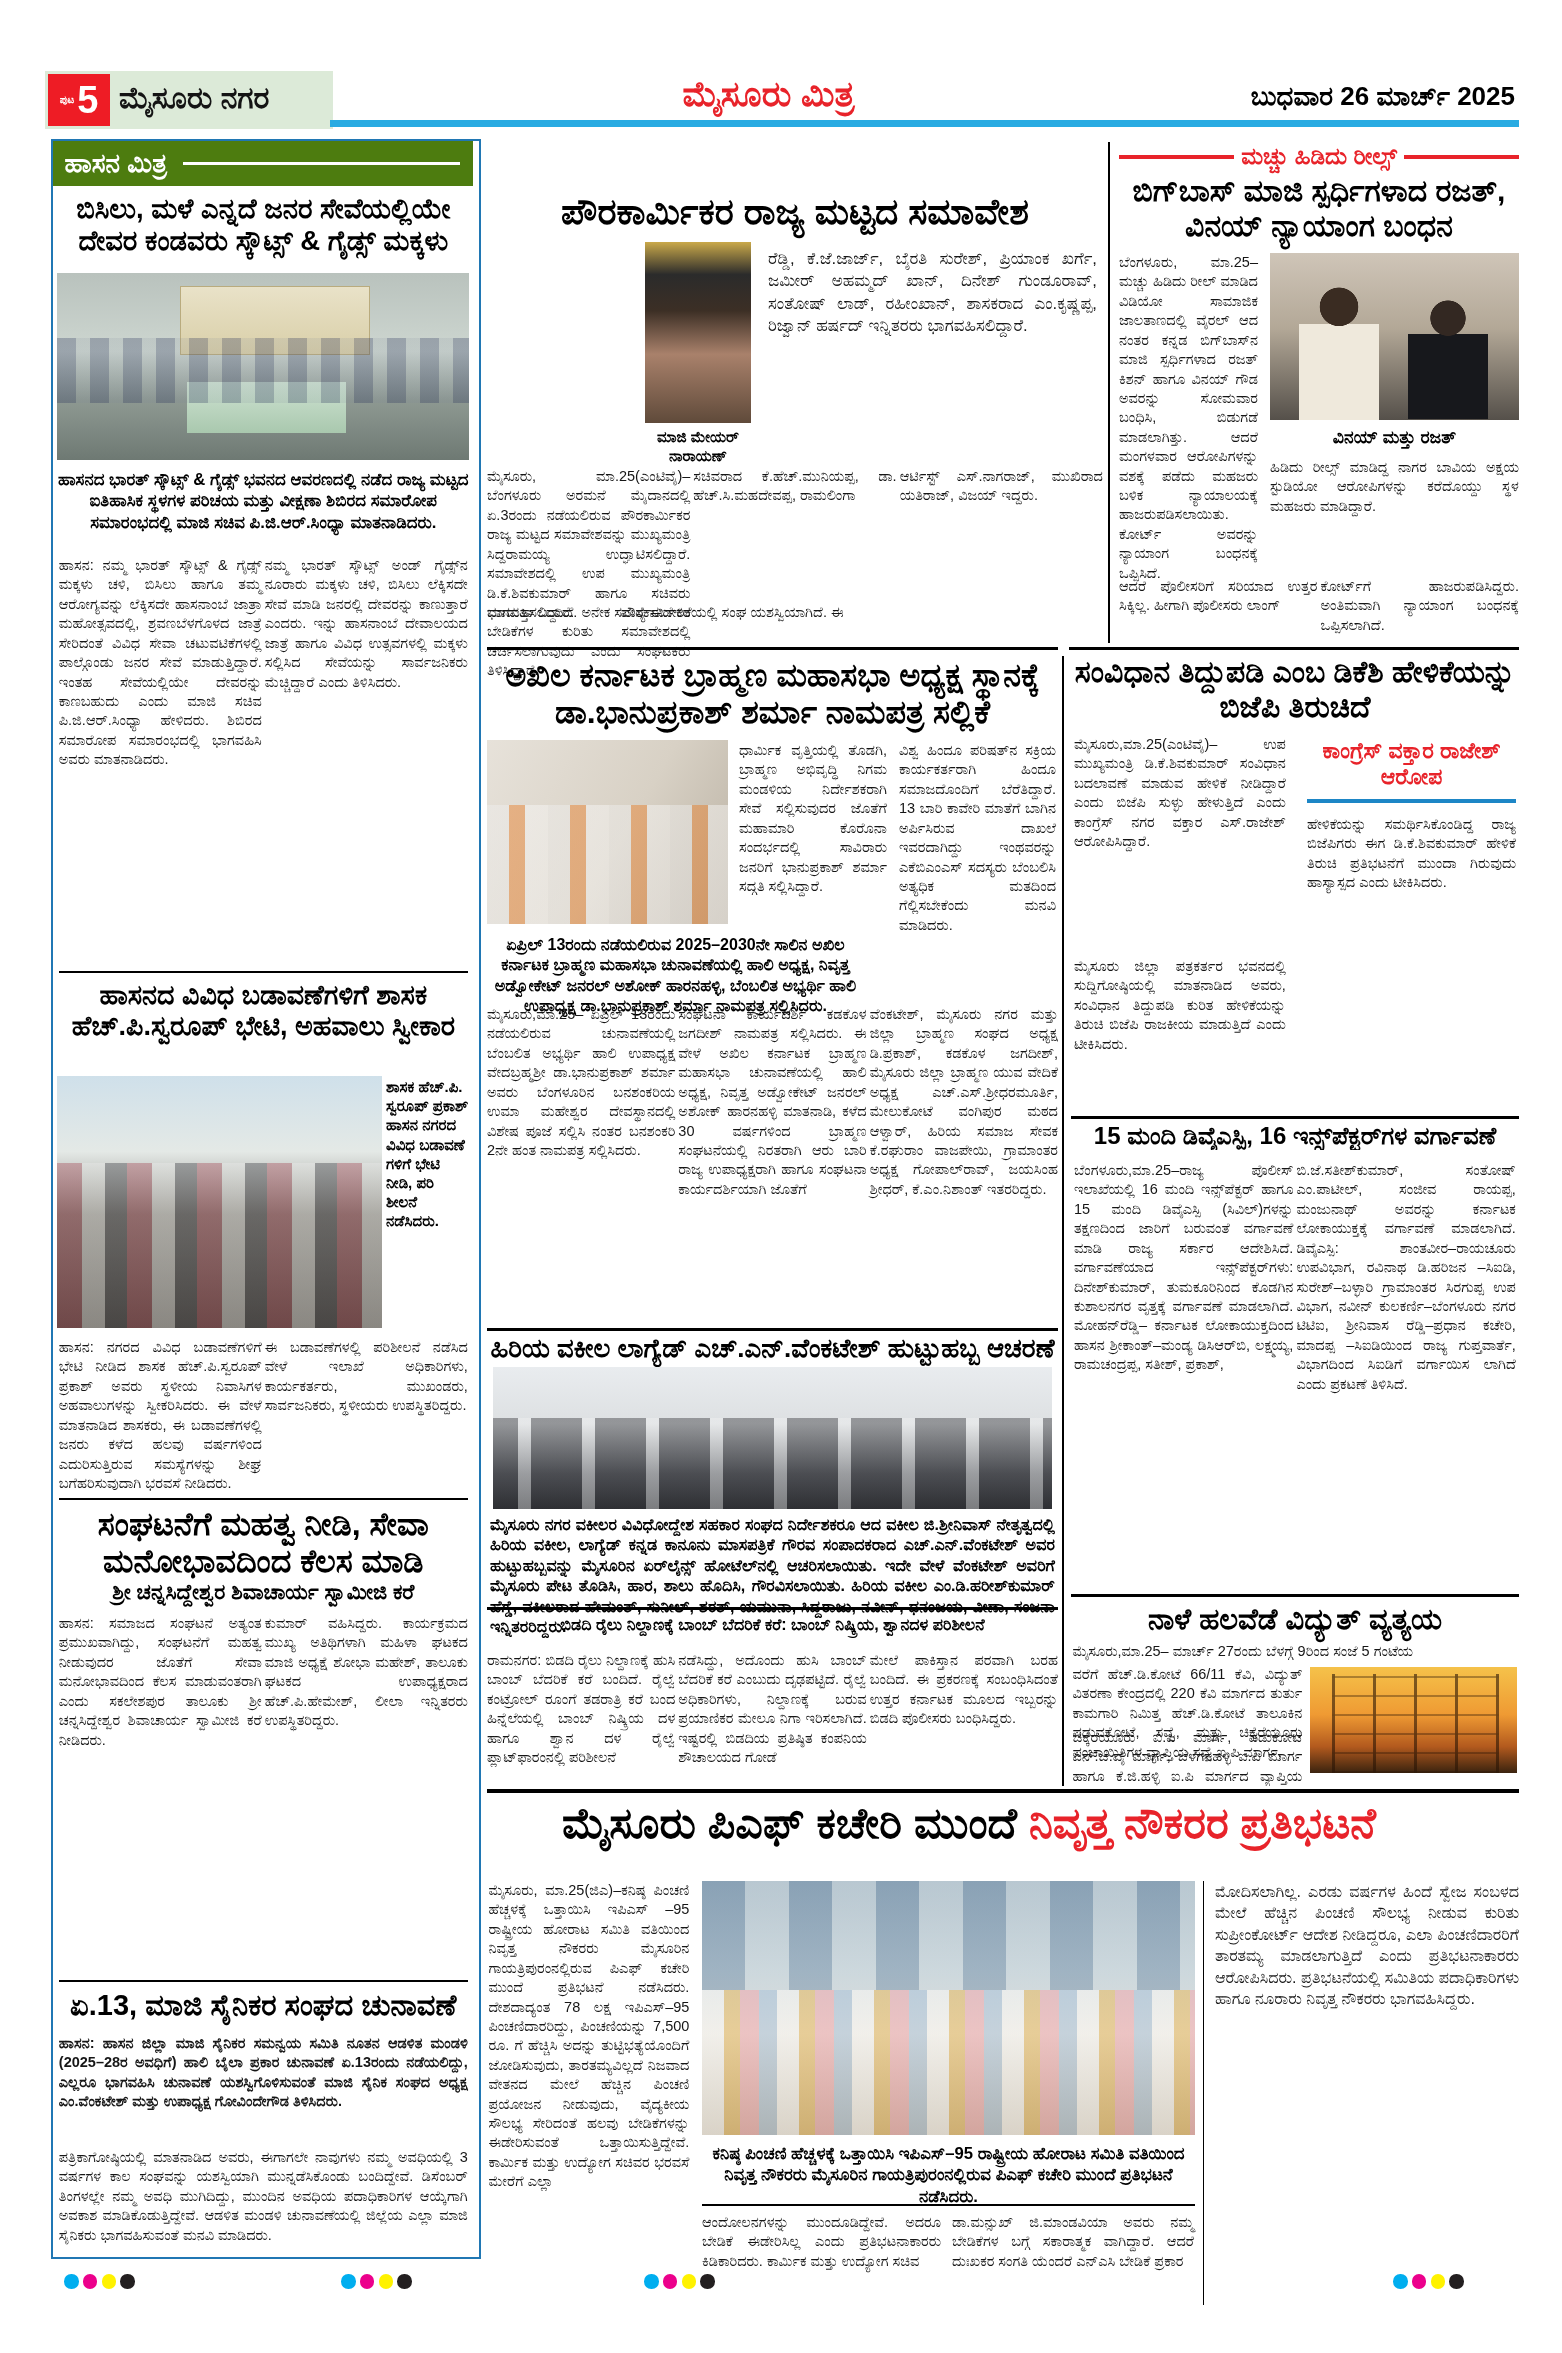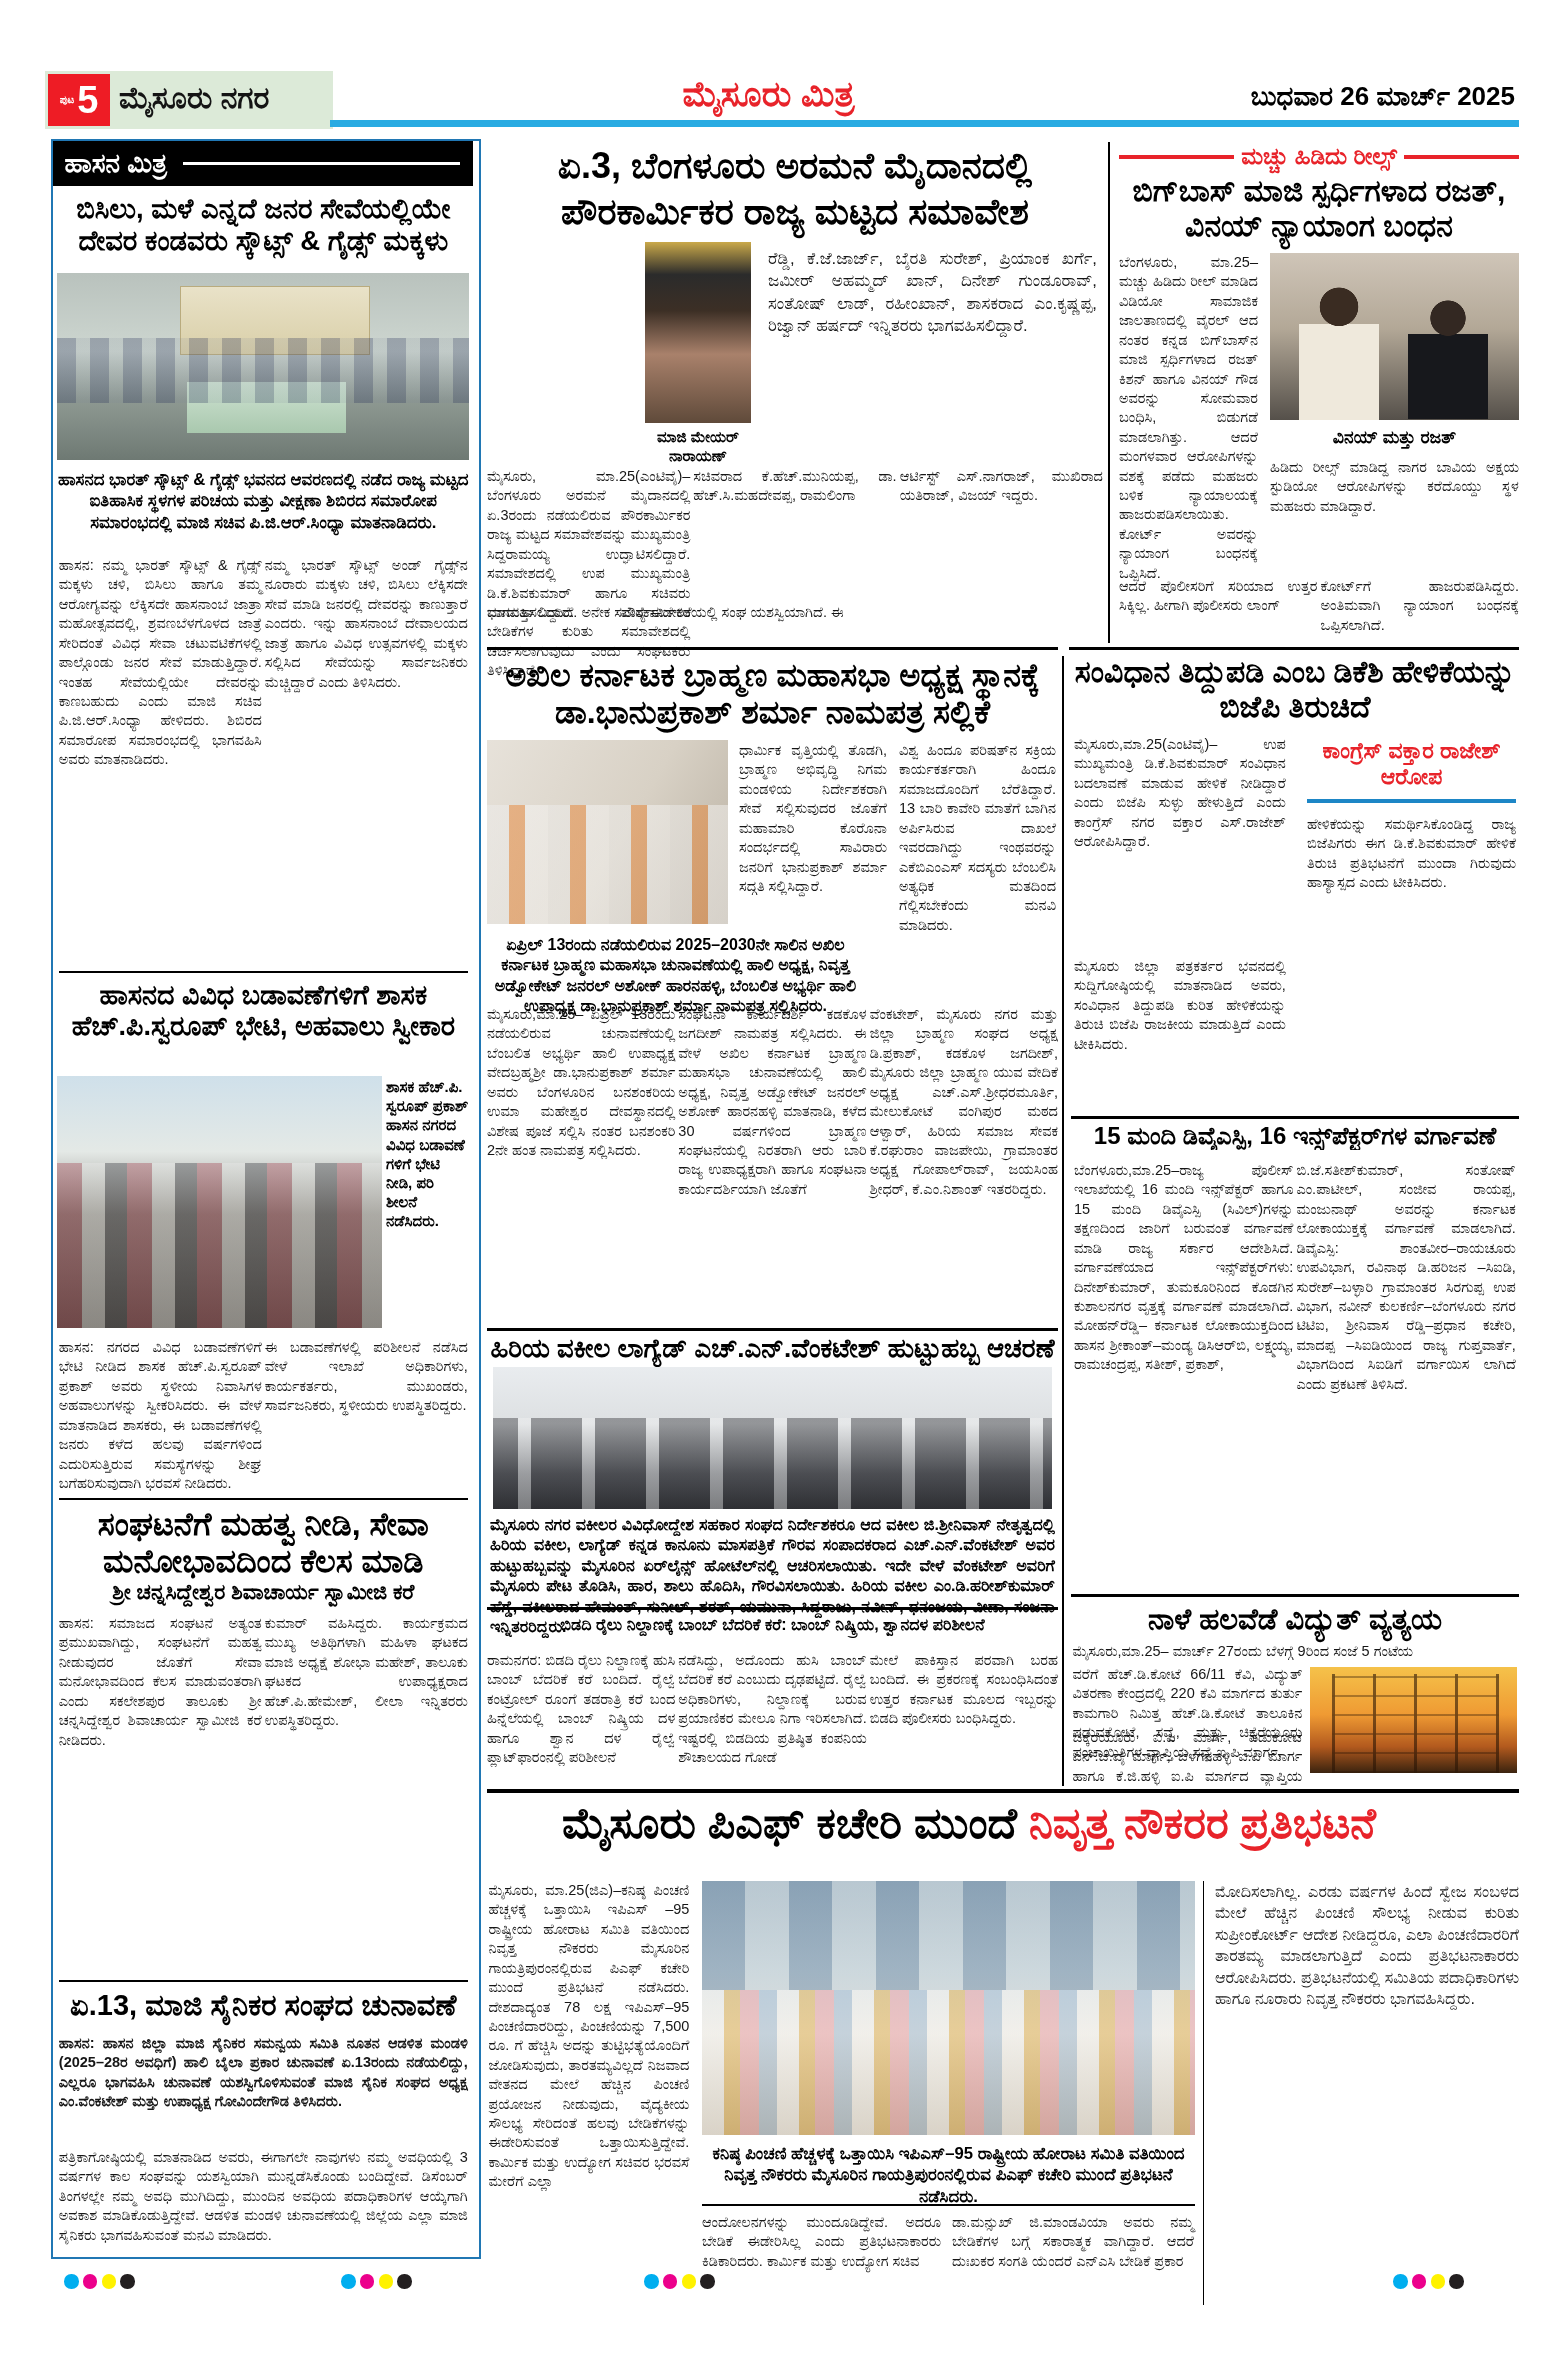--- a/index.html
+++ b/index.html
@@ -27,21 +27,21 @@
     <span style="color:#fff;font-size:10px;font-weight:700;">ಪುಟ</span>
     <span style="color:#fff;font-size:38px;font-weight:900;line-height:1;">5</span>
   </div>
   <div class="abs" style="left:119px;top:81px;width:210px;font-size:30px;font-weight:800;color:#141414;">ಮೈಸೂರು ನಗರ</div>
   <div class="abs" style="left:609px;top:74px;width:319px;text-align:center;font-size:35px;font-weight:900;color:#e8232a;">ಮೈಸೂರು ಮಿತ್ರ</div>
   <div class="abs" style="left:1145px;top:81px;width:370px;text-align:right;font-size:26px;font-weight:800;color:#000;">ಬುಧವಾರ 26 ಮಾರ್ಚ್ 2025</div>
   <div class="abs" style="left:330px;top:120px;width:1189px;height:6.5px;background:#29abe2;"></div>
 </div>
 
 <div class="abs" style="left:51px;top:139px;width:426px;height:2116px;border:2.9px solid #2077b4;background:#fff;">
-  <div class="abs" style="left:0;top:0;width:420px;height:45px;background:#000000;display:flex;align-items:center;padding-left:11.6px;box-sizing:border-box;">
+  <div class="abs" style="left:0;top:0;width:420px;height:45px;background:#4d7c0f;display:flex;align-items:center;padding-left:11.6px;box-sizing:border-box;">
     <span style="color:#fff;font-size:26px;font-weight:800;white-space:nowrap;">ಹಾಸನ ಮಿತ್ರ</span>
     <span style="flex:1;height:3.6px;background:#fff;margin:0 13px 0 16px;"></span>
   </div>
 
   <div class="abs hl" style="left:4.3px;top:52px;width:412px;font-size:27.5px;">ಬಿಸಿಲು, ಮಳೆ ಎನ್ನದೆ ಜನರ ಸೇವೆಯಲ್ಲಿಯೇ ದೇವರ ಕಂಡವರು ಸ್ಕೌಟ್ಸ್ &amp; ಗೈಡ್ಸ್ ಮಕ್ಕಳು</div>
   <div class="photo" style="left:4.3px;top:132px;width:412px;height:187px;background:linear-gradient(180deg,#b9c2bd 0%,#cdd6d0 42%,#8e9992 68%,#6e7973 100%);">
     <div class="abs" style="left:123px;top:13px;width:188px;height:67px;background:linear-gradient(180deg,#e9e2c8,#d9cfa8);border:0.7px solid #b9ab7e;"></div>
     <div class="abs" style="left:130px;top:109px;width:159px;height:51px;background:linear-gradient(180deg,#cfe3d2,#a9c8ae);"></div>
     <div class="abs" style="left:0;top:65px;width:412px;height:65px;background:repeating-linear-gradient(90deg,rgba(40,50,90,.55) 0 19px,rgba(120,130,150,.25) 19px 33px);opacity:.55;"></div>
   </div>
@@ -70,21 +70,20 @@
     <div class="col body-txt">ಕುಮಾರ್ ವಹಿಸಿದ್ದರು. ಕಾರ್ಯಕ್ರಮದ ಮುಖ್ಯ ಅತಿಥಿಗಳಾಗಿ ಮಹಿಳಾ ಘಟಕದ ಮಾಜಿ ಅಧ್ಯಕ್ಷೆ ಶೋಭಾ ಮಹೇಶ್, ತಾಲೂಕು ಘಟಕದ ಉಪಾಧ್ಯಕ್ಷರಾದ ಹೆಚ್.ಪಿ.ಹೇಮೇಶ್, ಲೀಲಾ ಇನ್ನಿತರರು ಉಪಸ್ಥಿತರಿದ್ದರು.</div>
   </div>
 
   <div class="abs" style="left:5.8px;top:1839px;width:409px;height:2.2px;background:#000;"></div>
   <div class="abs hl" style="left:4.3px;top:1848px;width:412px;font-size:29px;">ಏ.13, ಮಾಜಿ ಸೈನಿಕರ ಸಂಘದ ಚುನಾವಣೆ</div>
   <div class="abs body-txt" style="left:5.8px;top:1893px;width:409px;font-weight:bold;">ಹಾಸನ: ಹಾಸನ ಜಿಲ್ಲಾ ಮಾಜಿ ಸೈನಿಕರ ಸಮನ್ವಯ ಸಮಿತಿ ನೂತನ ಆಡಳಿತ ಮಂಡಳಿ (2025–28ರ ಅವಧಿಗೆ) ಹಾಲಿ ಬೈಲಾ ಪ್ರಕಾರ ಚುನಾವಣೆ ಏ.13ರಂದು ನಡೆಯಲಿದ್ದು, ಎಲ್ಲರೂ ಭಾಗವಹಿಸಿ ಚುನಾವಣೆ ಯಶಸ್ವಿಗೊಳಿಸುವಂತೆ ಮಾಜಿ ಸೈನಿಕ ಸಂಘದ ಅಧ್ಯಕ್ಷ ಎಂ.ವೆಂಕಟೇಶ್ ಮತ್ತು ಉಪಾಧ್ಯಕ್ಷ ಗೋವಿಂದೇಗೌಡ ತಿಳಿಸಿದರು.</div>
   <div class="abs body-txt" style="left:5.8px;top:2007px;width:409px;">ಪತ್ರಿಕಾಗೋಷ್ಠಿಯಲ್ಲಿ ಮಾತನಾಡಿದ ಅವರು, ಈಗಾಗಲೇ ನಾವುಗಳು ನಮ್ಮ ಅವಧಿಯಲ್ಲಿ 3 ವರ್ಷಗಳ ಕಾಲ ಸಂಘವನ್ನು ಯಶಸ್ವಿಯಾಗಿ ಮುನ್ನಡೆಸಿಕೊಂಡು ಬಂದಿದ್ದೇವೆ. ಡಿಸೆಂಬರ್ ತಿಂಗಳಲ್ಲೇ ನಮ್ಮ ಅವಧಿ ಮುಗಿದಿದ್ದು, ಮುಂದಿನ ಅವಧಿಯ ಪದಾಧಿಕಾರಿಗಳ ಆಯ್ಕೆಗಾಗಿ ಅವಕಾಶ ಮಾಡಿಕೊಡುತ್ತಿದ್ದೇವೆ. ಆಡಳಿತ ಮಂಡಳಿ ಚುನಾವಣೆಯಲ್ಲಿ ಜಿಲ್ಲೆಯ ಎಲ್ಲಾ ಮಾಜಿ ಸೈನಿಕರು ಭಾಗವಹಿಸುವಂತೆ ಮನವಿ ಮಾಡಿದರು.</div>
 </div>
 
 <div class="abs" style="left:487px;top:139px;width:616px;height:507px;">
-  <div class="abs hl" style="left:0;top:5.8px;width:616px;font-size:36px;">ಏ.3, ಬೆಂಗಳೂರು ಅರಮನೆ ಮೈದಾನದಲ್ಲಿ</div>
   <div class="abs hl" style="left:0;top:52px;width:616px;font-size:36px;">ಪೌರಕಾರ್ಮಿಕರ ರಾಜ್ಯ ಮಟ್ಟದ ಸಮಾವೇಶ</div>
   <div class="photo" style="left:158px;top:103px;width:106px;height:181px;background:linear-gradient(180deg,#caa94a 0%,#2b2b2b 18%,#3c2f25 38%,#a9816b 62%,#5f4a3a 100%);"></div>
   <div class="abs cap" style="left:146px;top:288px;width:130px;font-size:15px;">ಮಾಜಿ ಮೇಯರ್ ನಾರಾಯಣ್</div>
   <div class="abs body-txt" style="left:281px;top:109px;width:329px;font-size:16.7px;">ರೆಡ್ಡಿ, ಕೆ.ಜೆ.ಜಾರ್ಜ್, ಬೈರತಿ ಸುರೇಶ್, ಪ್ರಿಯಾಂಕ ಖರ್ಗೆ, ಜಮೀರ್ ಅಹಮ್ಮದ್ ಖಾನ್, ದಿನೇಶ್ ಗುಂಡೂರಾವ್, ಸಂತೋಷ್ ಲಾಡ್, ರಹೀಂಖಾನ್, ಶಾಸಕರಾದ ಎಂ.ಕೃಷ್ಣಪ್ಪ, ರಿಜ್ವಾನ್ ಹರ್ಷದ್ ಇನ್ನಿತರರು ಭಾಗವಹಿಸಲಿದ್ದಾರೆ.</div>
   <div class="abs cols" style="left:0;top:328px;width:616px;height:167px;">
     <div class="col body-txt">ಮೈಸೂರು, ಮಾ.25(ಎಂಟಿವೈ)– ಬೆಂಗಳೂರು ಅರಮನೆ ಮೈದಾನದಲ್ಲಿ ಏ.3ರಂದು ನಡೆಯಲಿರುವ ಪೌರಕಾರ್ಮಿಕರ ರಾಜ್ಯ ಮಟ್ಟದ ಸಮಾವೇಶವನ್ನು ಮುಖ್ಯಮಂತ್ರಿ ಸಿದ್ದರಾಮಯ್ಯ ಉದ್ಘಾಟಿಸಲಿದ್ದಾರೆ. ಸಮಾವೇಶದಲ್ಲಿ ಉಪ ಮುಖ್ಯಮಂತ್ರಿ ಡಿ.ಕೆ.ಶಿವಕುಮಾರ್ ಹಾಗೂ ಸಚಿವರು ಭಾಗವಹಿಸಲಿದ್ದಾರೆ. ಪೌರಕಾರ್ಮಿಕರ ಬೇಡಿಕೆಗಳ ಕುರಿತು ಸಮಾವೇಶದಲ್ಲಿ ಚರ್ಚಿಸಲಾಗುವುದು ಎಂದು ಸಂಘಟಕರು ತಿಳಿಸಿದ್ದಾರೆ.</div>
     <div class="col body-txt">ಸಚಿವರಾದ ಕೆ.ಹೆಚ್.ಮುನಿಯಪ್ಪ, ಡಾ. ಹೆಚ್.ಸಿ.ಮಹದೇವಪ್ಪ, ರಾಮಲಿಂಗಾ</div>
     <div class="col body-txt">ಆರ್ಟಿಸ್ಟ್ ಎಸ್.ನಾಗರಾಜ್, ಮುಖಿರಾದ ಯತಿರಾಜ್, ವಿಜಯ್ ಇದ್ದರು.</div>
   </div>
   <div class="abs body-txt" style="left:0;top:464px;width:616px;">ಮಾಡುತ್ತಾ ಬಂದಿದೆ. ಅನೇಕ ಸಮಸ್ಯೆ ಈಡೇರಿಕೆಯಲ್ಲಿ ಸಂಘ ಯಶಸ್ವಿಯಾಗಿದೆ. ಈ</div>

